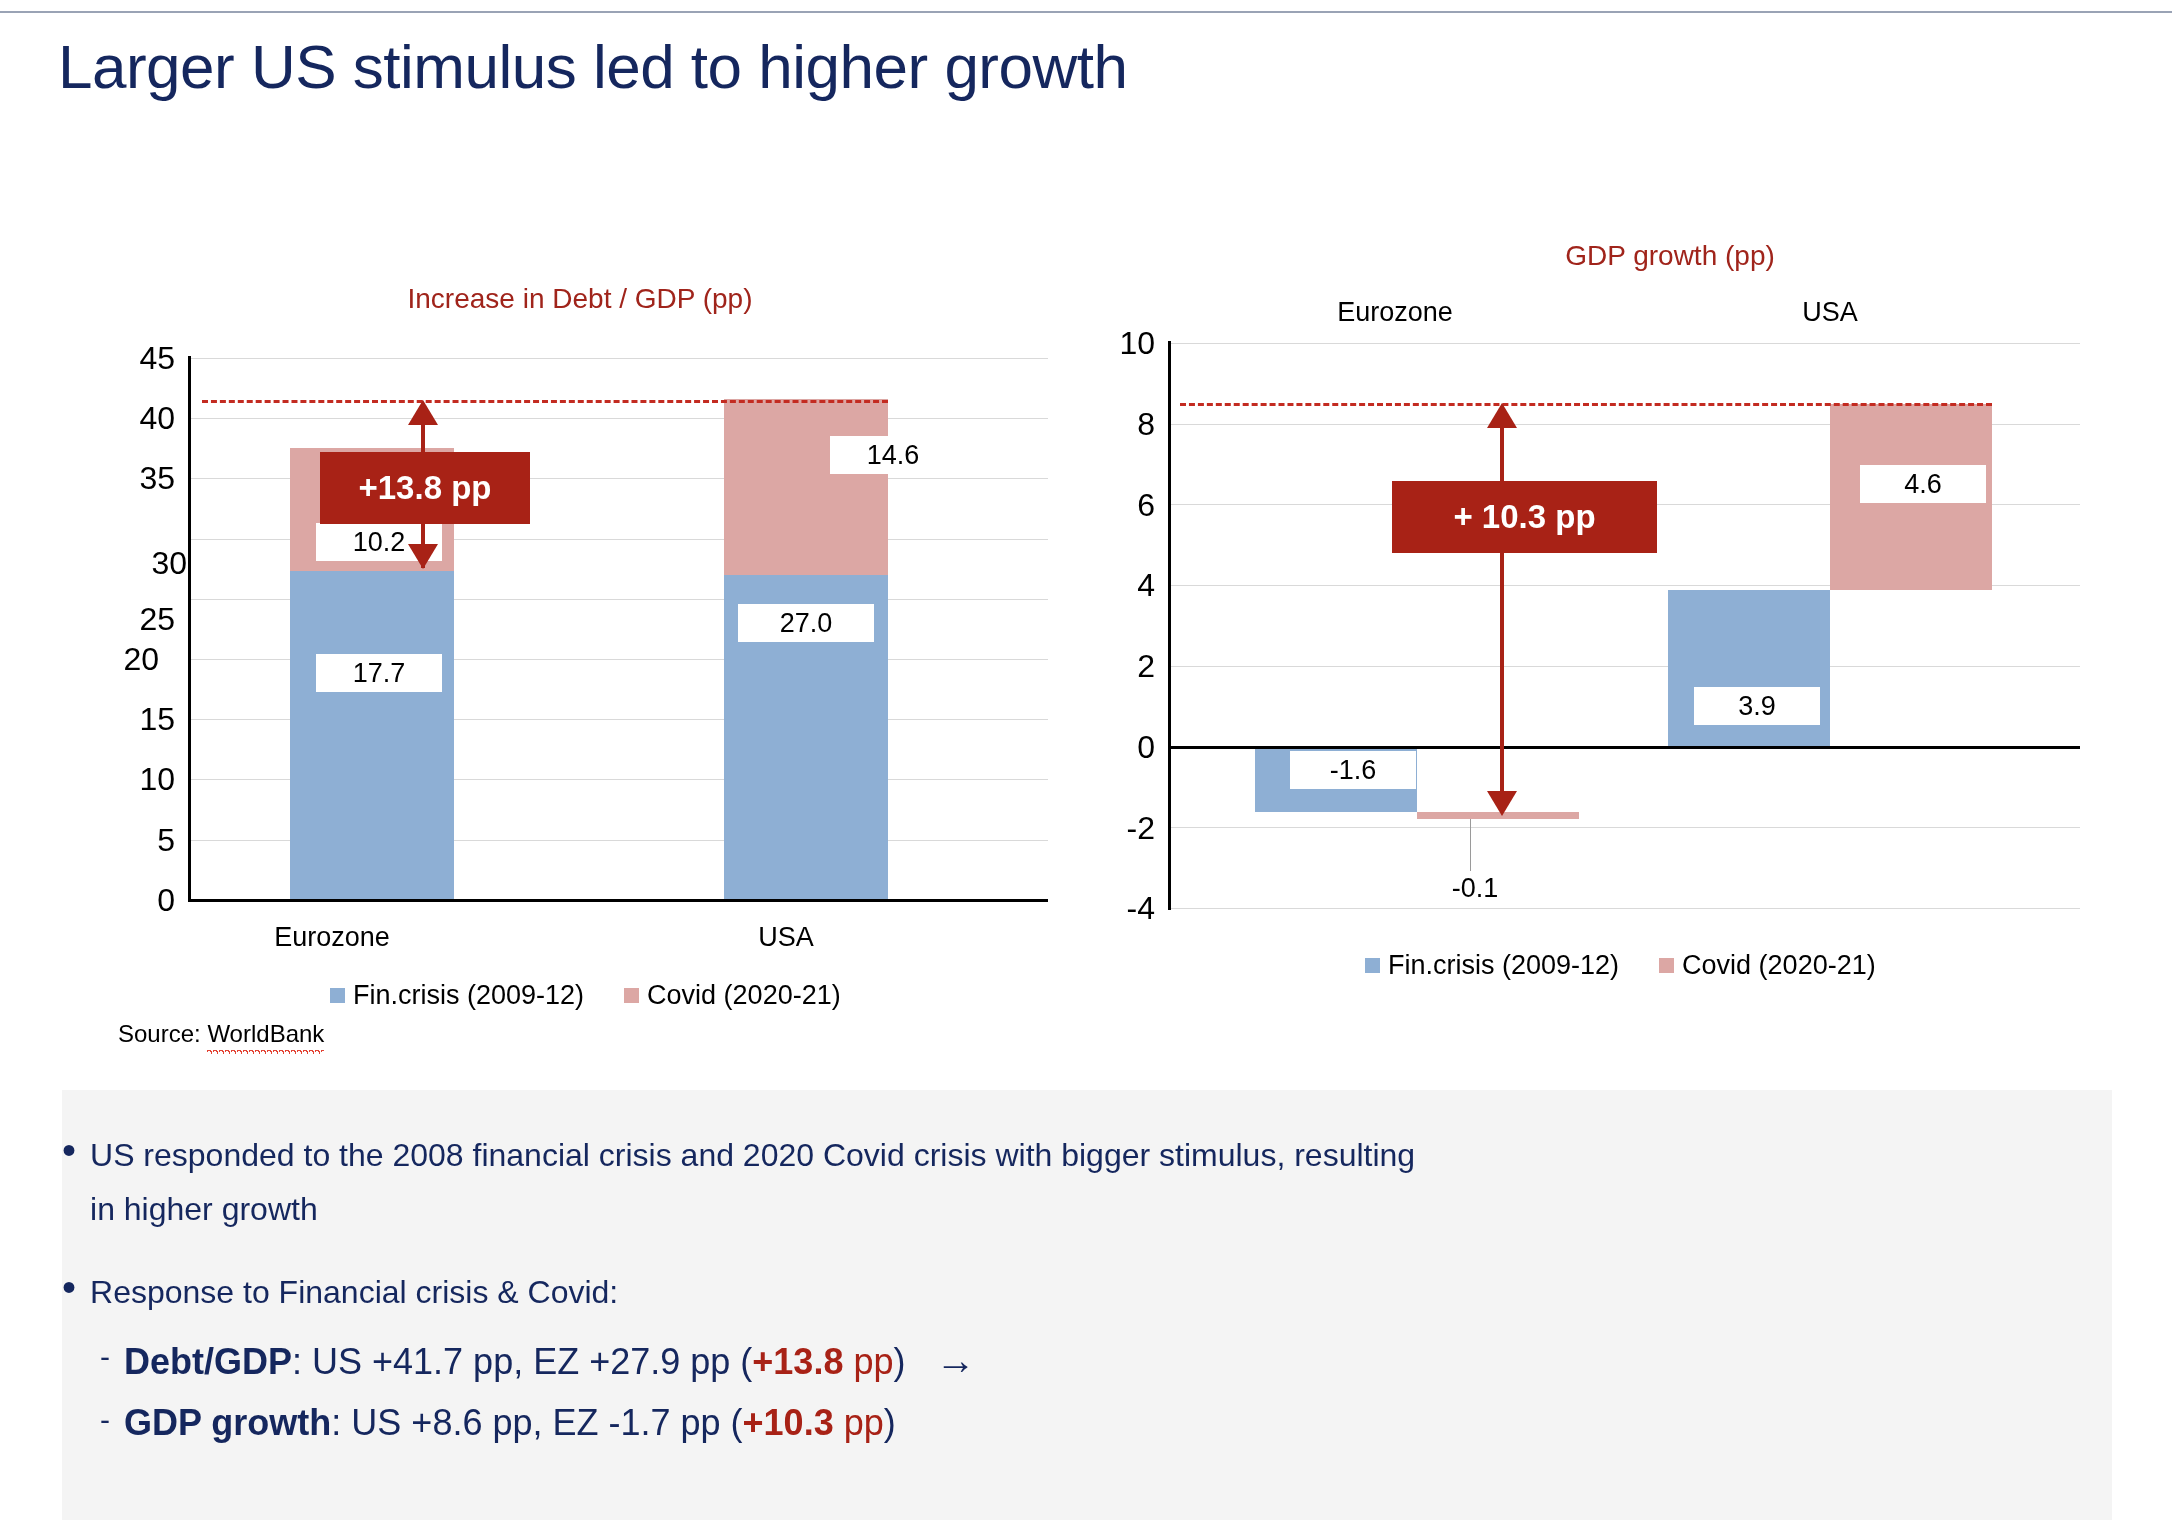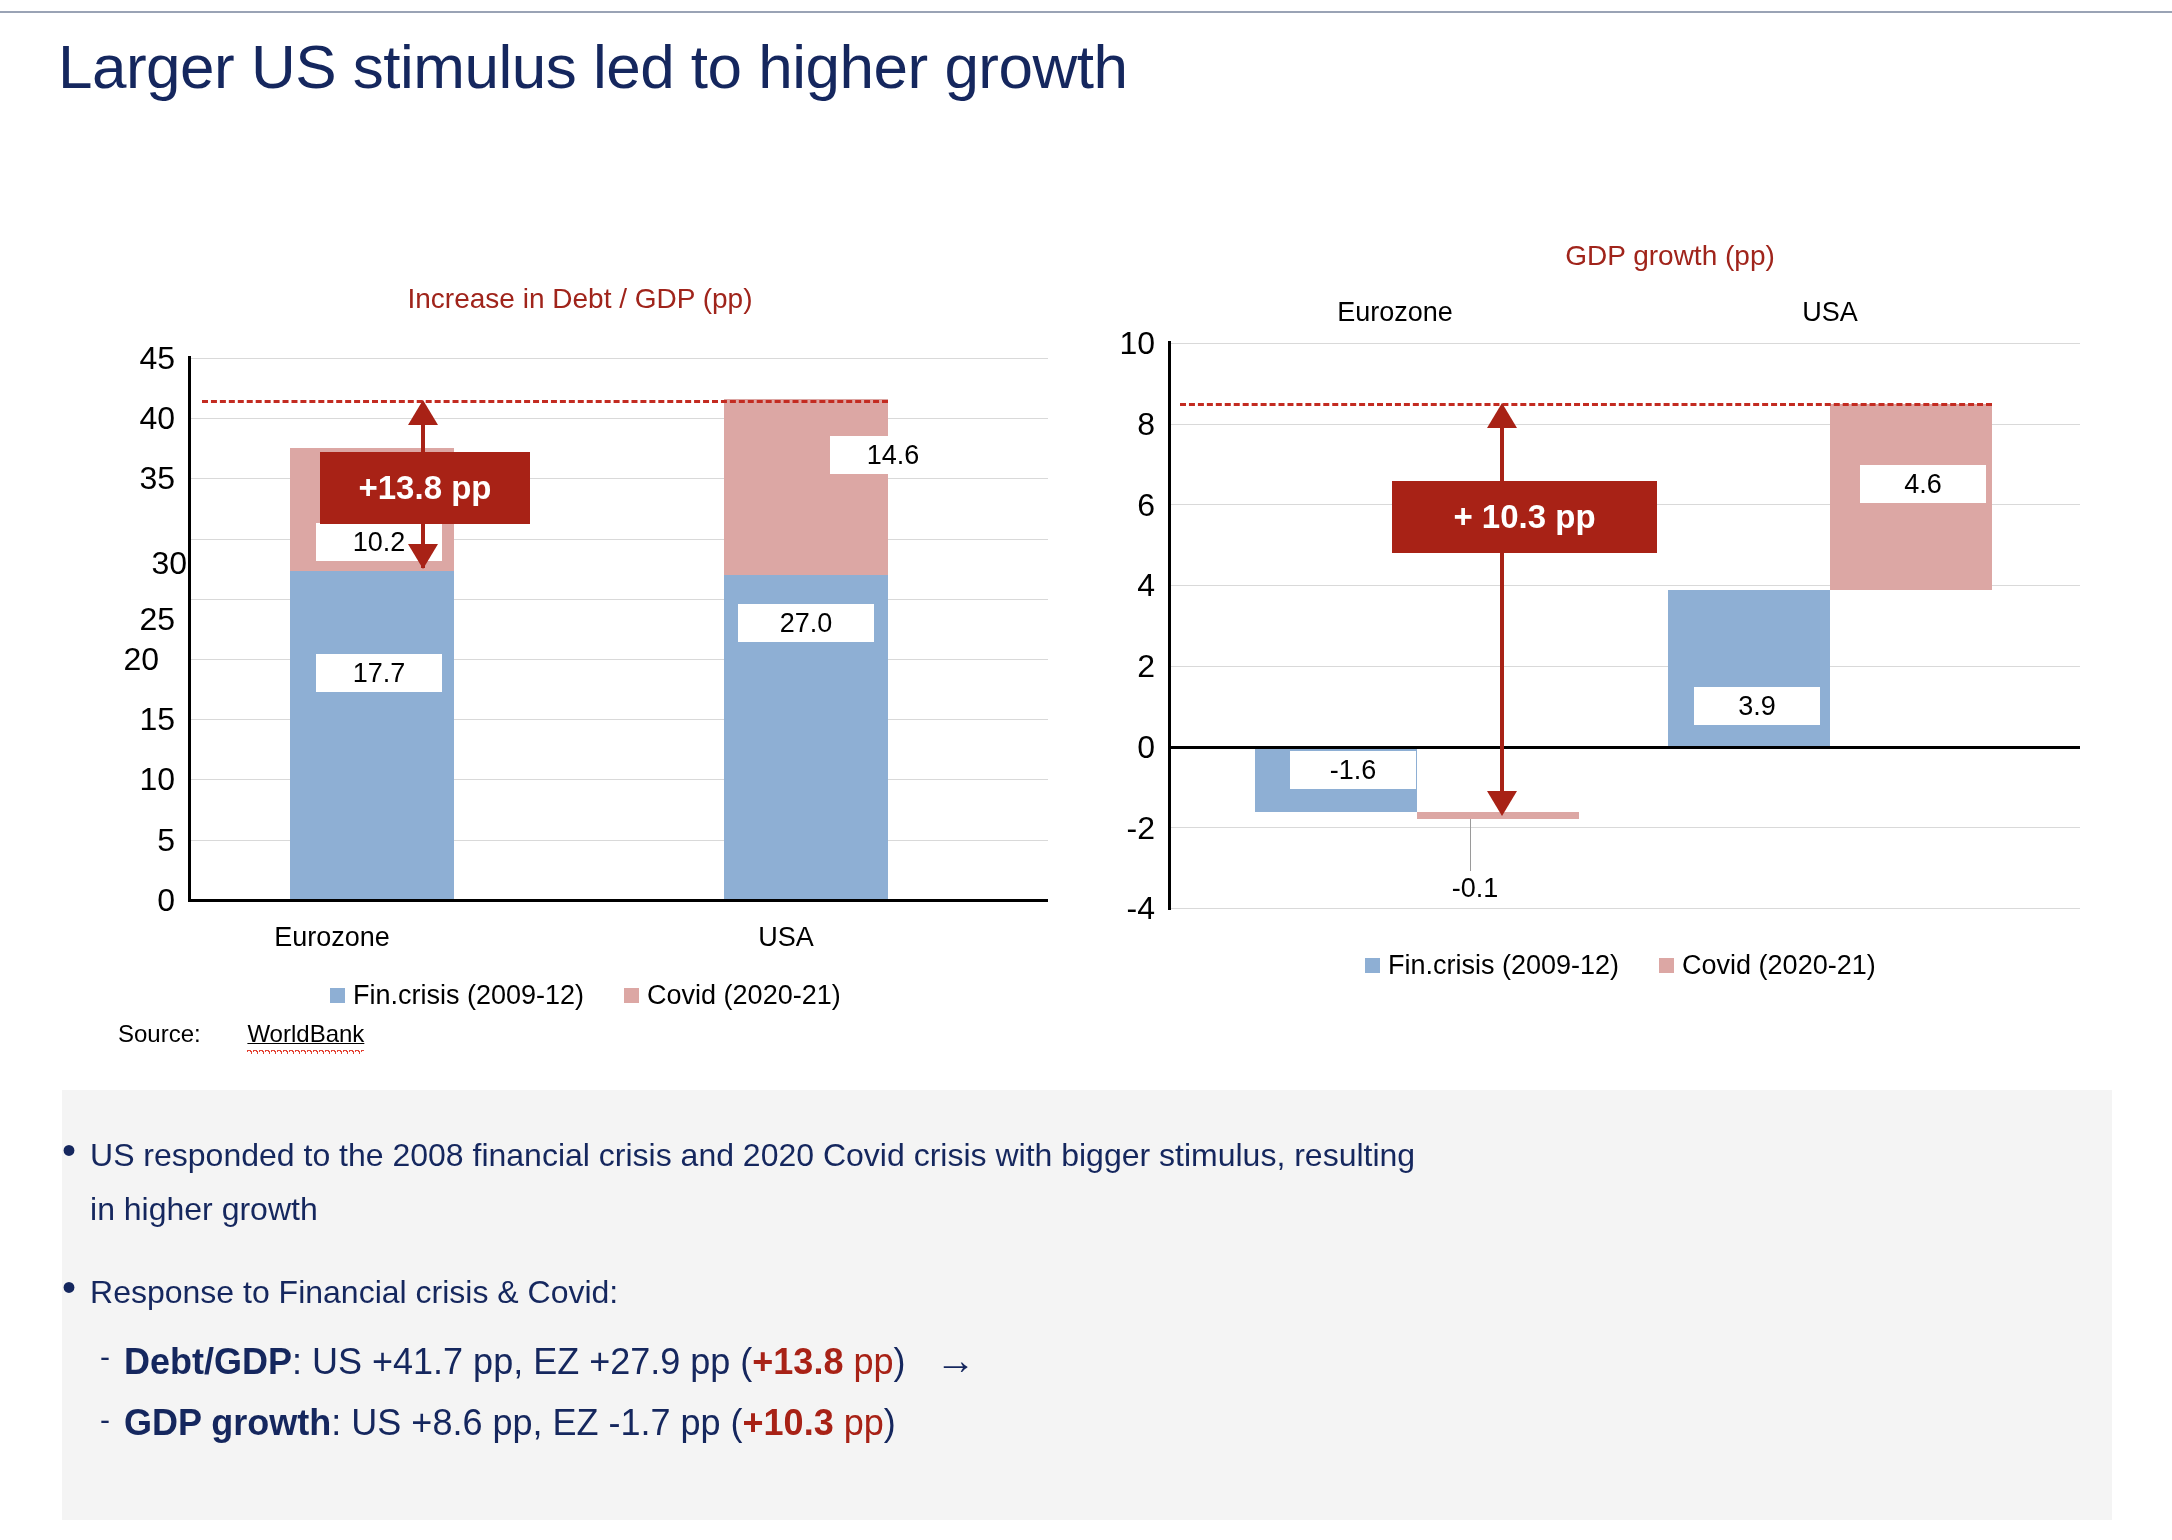--- a/index.html
+++ b/index.html
@@ -81,25 +81,23 @@
   .legend-swatch.pink{background:#dca7a4;}
   .legend-text{font-size:27px;color:#000;}
 
   
   .source{
     position:absolute;left:118px;top:1020px;
     font-size:24px;color:#000;white-space:nowrap;
   }
   .squiggle{
     border-bottom:3px solid transparent;
-    text-decoration:underline;
     text-decoration-color:#000;
     text-decoration-thickness:1px;
     position:relative;
-    margin-left:40px;
   }
   .squiggle::after{
     content:"";position:absolute;left:0;right:0;bottom:-7px;height:5px;
     background-image:
       radial-gradient(circle at 2px 4px, transparent 2px, #e03a2a 2px, #e03a2a 3px, transparent 3px);
     background-size:6px 6px;
     opacity:.95;
   }
 
   

